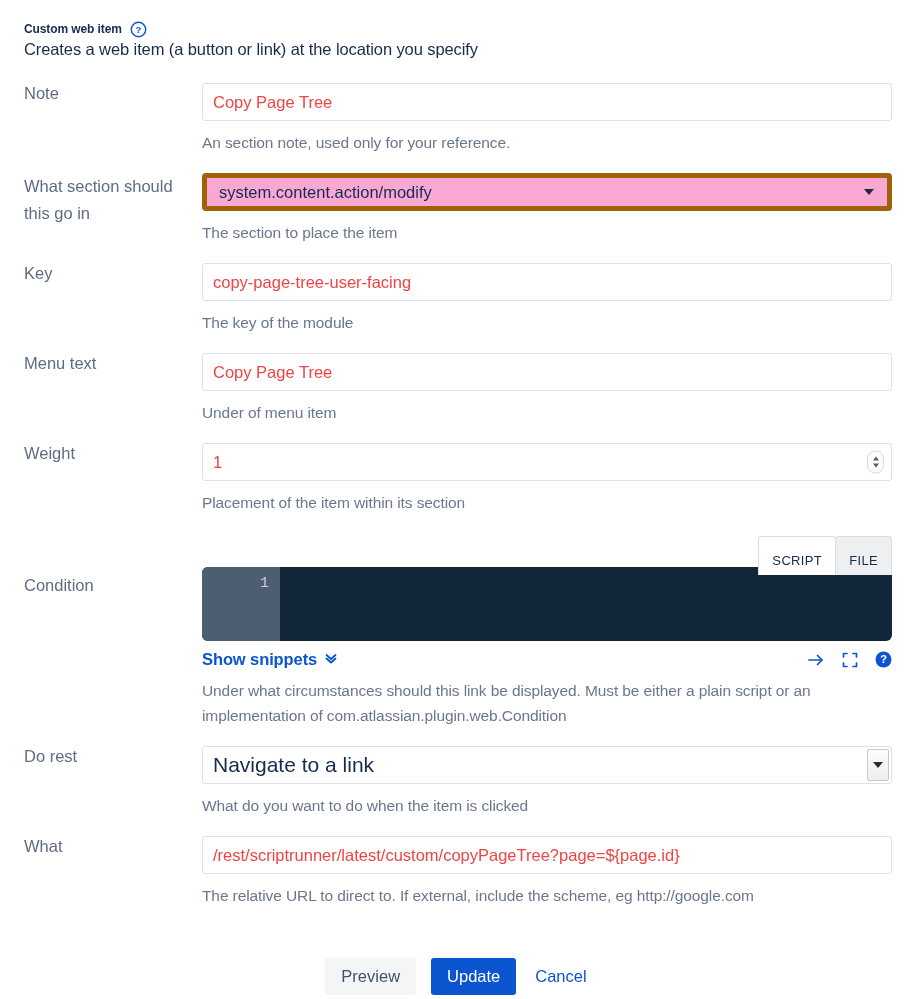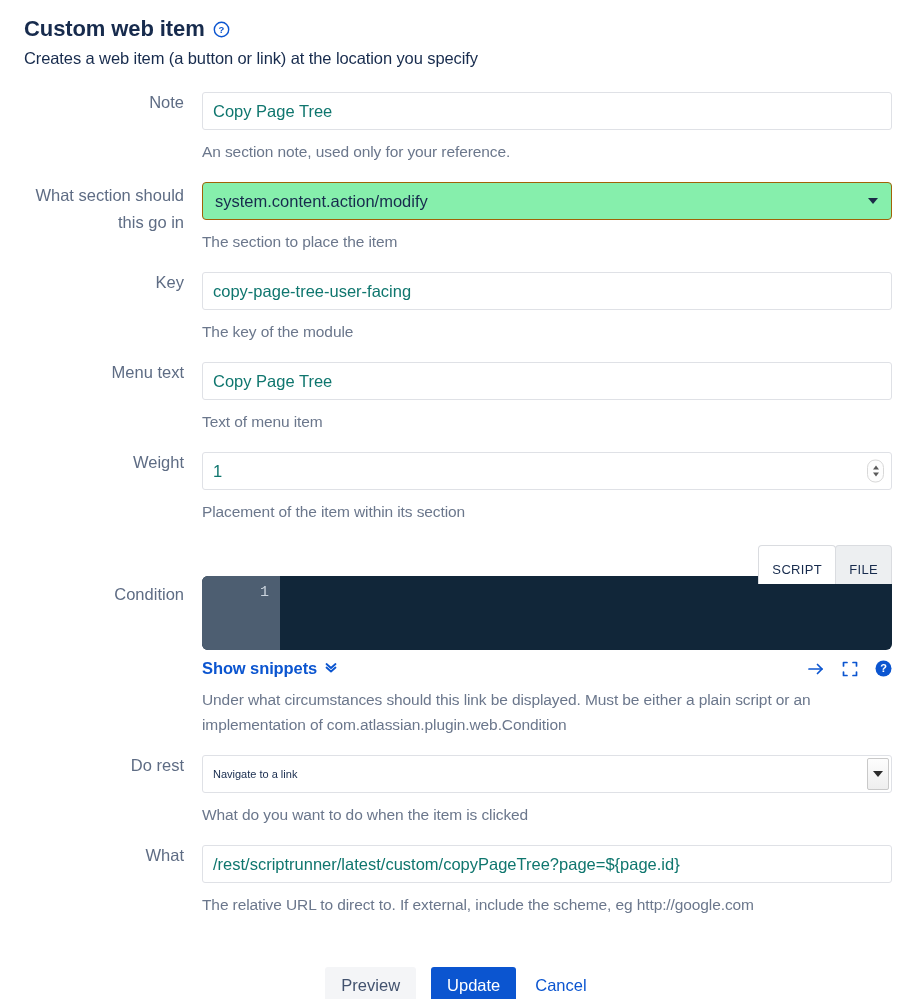--- a/index.html
+++ b/index.html
@@ -25,52 +25,51 @@
   }
 
   
   .hdr-title-row {
     display: flex;
     align-items: center;
     gap: 8px;
     height: 22px;
   }
   .hdr-title {
-    font-size: 22px;
+    font-size: 12px;
     font-weight: bold;
     color: #172B4D;
     letter-spacing: -0.1px;
   }
   .help-circle {
     display: inline-flex;
     align-items: center;
     justify-content: center;
     width: 17px;
     height: 17px;
     cursor: pointer;
   }
   .hdr-sub {
-    margin-top: 9px;
     font-size: 16.5px;
     color: #172B4D;
     letter-spacing: -0.1px;
   }
 
   
   .form {
     margin-top: 24px;
   }
   .row {
     display: flex;
     align-items: flex-start;
   }
   .label-col {
     width: 178px;
     flex: 0 0 178px;
-    text-align: right;
+    text-align: left;
     padding-right: 18px;
     box-sizing: border-box;
     font-size: 16.5px;
     color: #5E6C84;
     line-height: 20px;
   }
   .label-col.two-line { line-height: 27px; }
   .ctrl-col {
     flex: 1 1 auto;
     min-width: 0;
@@ -81,21 +80,21 @@
     display: block;
     width: 100%;
     box-sizing: border-box;
     height: 38px;
     padding: 0 10px;
     border: 1px solid #DFE1E6;
     border-radius: 3px;
     background: #ffffff;
     font-family: "Liberation Sans", sans-serif;
     font-size: 16.5px;
-    color: #0f766e;
+    color: #ef4444;
     outline: none;
   }
   .txt::placeholder { color: #7A869A; }
 
   .num-wrap { position: relative; }
   .num-wrap .txt { padding-right: 32px; }
   .spinner {
     position: absolute;
     right: 8px;
     top: 50%;
@@ -118,22 +117,22 @@
     border-left: 3.5px solid transparent;
     border-right: 3.5px solid transparent;
   }
   .spinner i.up { border-bottom: 4px solid #5a5a5a; }
   .spinner i.dn { border-top: 4px solid #5a5a5a; }
 
   
   .aui-select {
     position: relative;
     height: 38px;
-    background: #86efac;
-    border: 1px solid #a16207;
+    background: #f9a8d4;
+    border: 5px solid #a16207;
     border-radius: 4px;
     display: flex;
     align-items: center;
     padding: 0 34px 0 12px;
     box-sizing: border-box;
     font-size: 16.5px;
     color: #172B4D;
     cursor: pointer;
   }
   .aui-select .caret {
@@ -151,21 +150,21 @@
   .native-select {
     position: relative;
     height: 38px;
     background: #ffffff;
     border: 1px solid #DFE1E6;
     border-radius: 3px;
     display: flex;
     align-items: center;
     padding: 0 34px 0 10px;
     box-sizing: border-box;
-    font-size: 11px;
+    font-size: 21px;
     color: #172B4D;
     cursor: pointer;
   }
   .native-select .nbtn {
     position: absolute;
     right: 2px;
     top: 2px;
     bottom: 2px;
     width: 20px;
     background: linear-gradient(#fdfdfd, #eeeeee);
@@ -340,21 +339,21 @@
       <div class="ctrl-col">
         <input class="txt" type="text" value="copy-page-tree-user-facing" style="">
         <div class="desc">The key of the module</div>
       </div>
     </div>
 
     <div class="row">
       <div class="label-col">Menu text</div>
       <div class="ctrl-col">
         <input class="txt" type="text" value="Copy Page Tree" style="">
-        <div class="desc">Text of menu item</div>
+        <div class="desc">Under of menu item</div>
       </div>
     </div>
 
     <div class="row">
       <div class="label-col">Weight</div>
       <div class="ctrl-col">
         <div class="num-wrap">
           <input class="txt" type="text" value="1" style="">
           <span class="spinner">
             <i class="up"></i>

